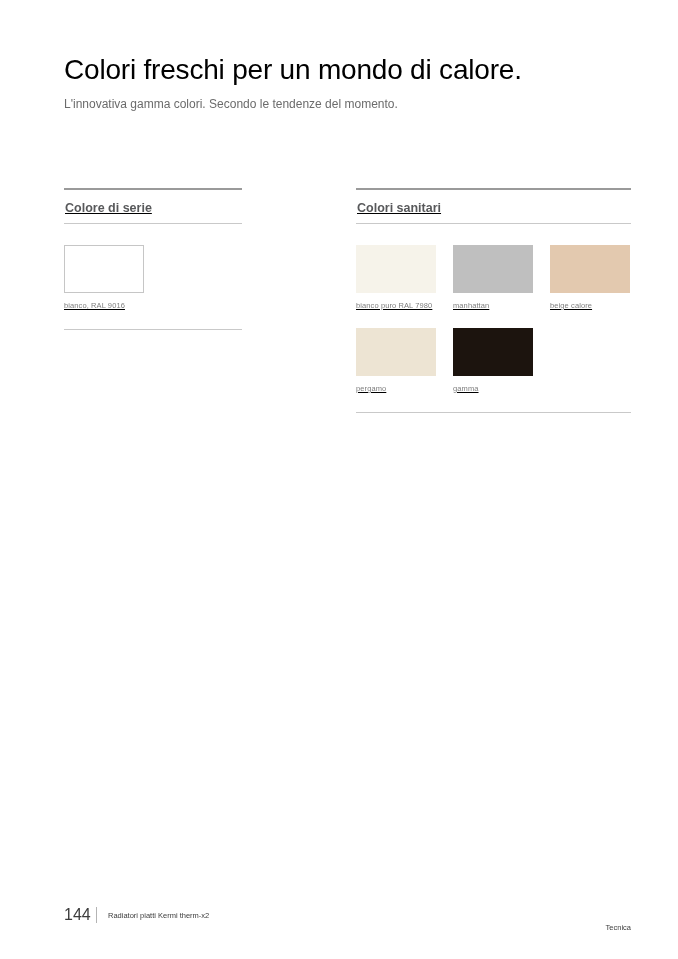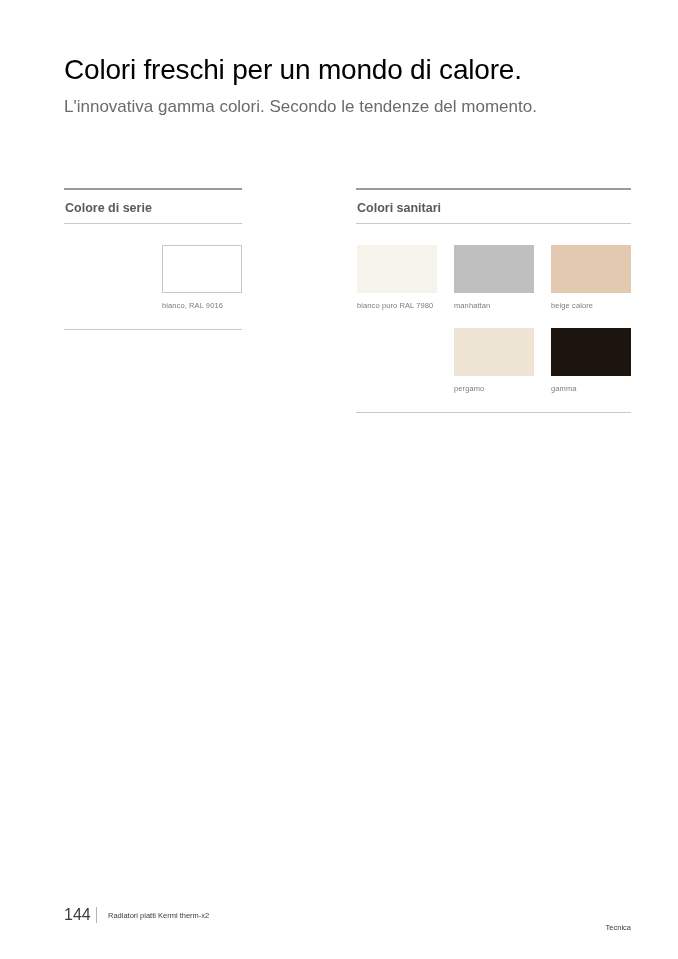--- a/index.html
+++ b/index.html
@@ -30,31 +30,32 @@
     font-weight: 400;
     color: #000000;
     letter-spacing: -0.2px;
     white-space: nowrap;
     margin: 0;
   }
   .page-subtitle {
     position: absolute;
     left: 64px;
     top: 97px;
-    font-size: 17px;
+    font-size: 12px;
     font-weight: 400;
     color: #6b6b6b;
     white-space: nowrap;
     margin: 0;
   }
 
   
   .section {
     position: absolute;
     top: 188px;
+    text-decoration: underline;
   }
   .section--standard { left: 64px;  width: 178px; }
   .section--sanitary { left: 356px; width: 275px; }
 
   .rule-top {
     height: 0;
     border-top: 2px solid #9a9a9a;
   }
   .rule-thin {
     height: 0;
@@ -68,21 +69,20 @@
     margin: 0;
     white-space: nowrap;
   }
 
   
   .swatch-grid {
     display: flex;
     flex-wrap: wrap;
     gap: 18px 17px;
     padding-top: 21px;
-    justify-content: flex-end;
   }
   .swatch-cell {
     width: 80px;
   }
   .swatch-chip {
     width: 80px;
     height: 48px;
     display: block;
   }
   .swatch-chip--outlined {

